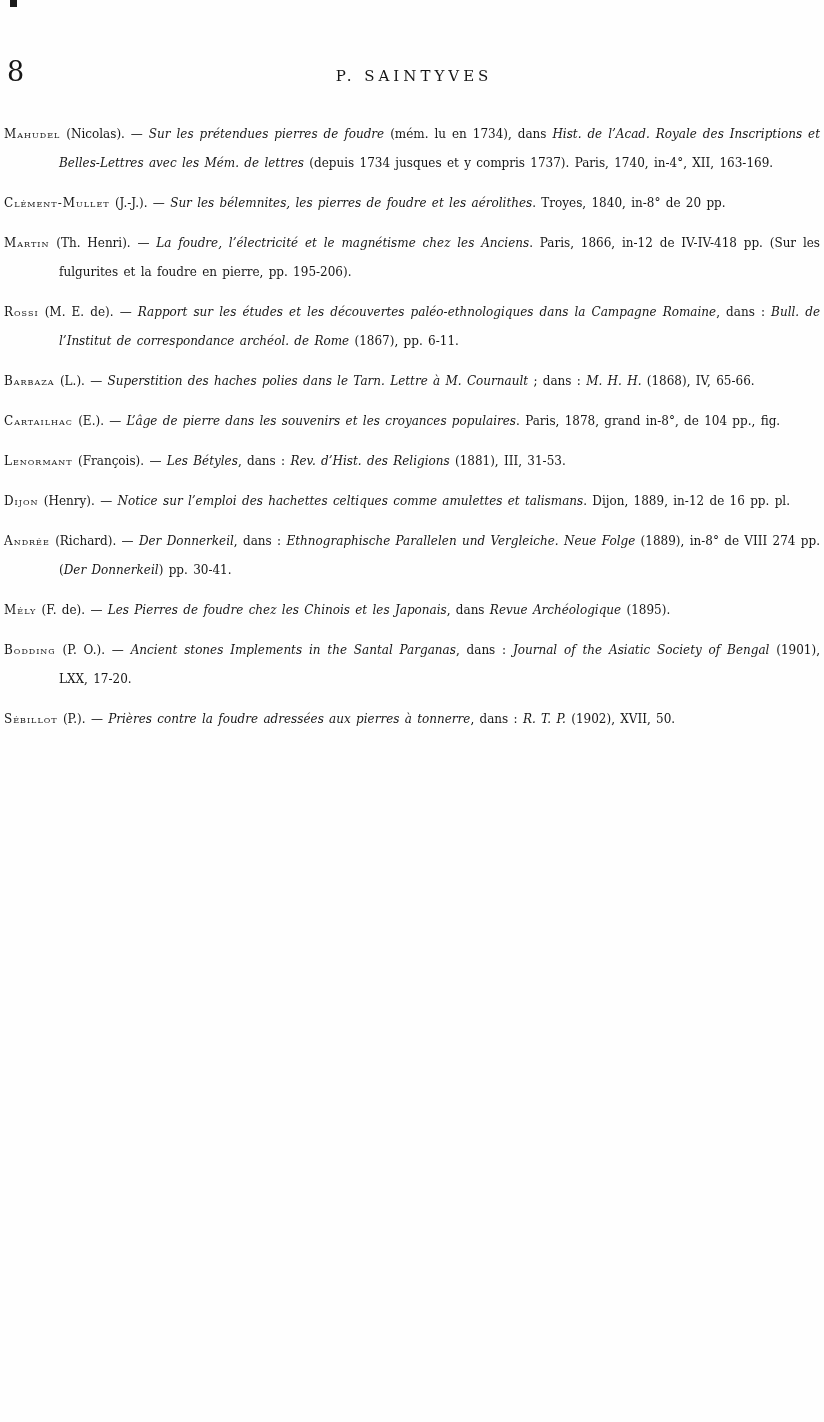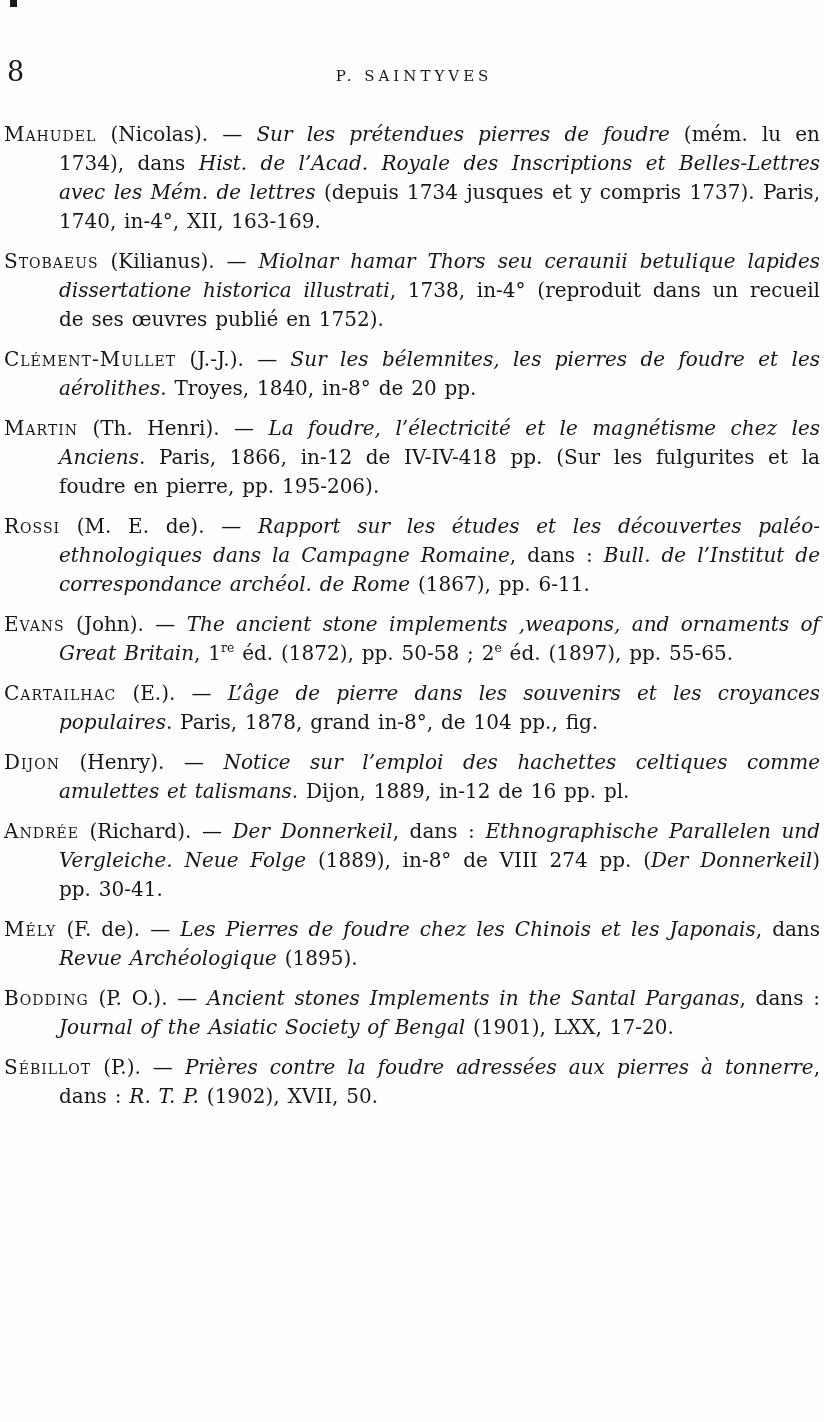--- a/index.html
+++ b/index.html
@@ -39,21 +39,21 @@
     text-align: center;
     font-size: 15px;
     letter-spacing: 4px;
     line-height: 20px;
   }
   .bibliography {
     padding: 8px 4px 0 4px;
   }
   .entry {
     margin: 0 0 11px 0;
-    font-size: 20px;
+    font-size: 12px;
     line-height: 29px;
     text-align: justify;
     padding-left: 55px;
     text-indent: -55px;
     word-spacing: 1.5px;
   }
   .seg-sc {
     font-variant: small-caps;
     letter-spacing: 1px;
   }
@@ -70,24 +70,24 @@
 
 <div class="ink-speck"></div>
 
 <header class="page-header">
   <div class="page-number">8</div>
   <div class="running-title">P. SAINTYVES</div>
 </header>
 
 <main class="bibliography">
     <p class="entry"><span class="seg-sc">Mahudel</span><span class="seg-r"> (Nicolas). — </span><span class="seg-i">Sur les prétendues pierres de foudre</span><span class="seg-r"> (mém. lu en 1734), dans </span><span class="seg-i">Hist. de l’Acad. Royale des Inscriptions et Belles-Lettres avec les Mém. de lettres</span><span class="seg-r"> (depuis 1734 jusques et y compris 1737). Paris, 1740, in-4°, XII, 163-169.</span></p>
-    <p class="entry"><span class="seg-sc">Stobaeus</span><span class="seg-r"> (Kilianus). — </span><span class="seg-i">Miolnar hamar Thors seu ceraunii betulique lapides dissertatione historica illustrati</span><span class="seg-r">, 1738, in-4° (reproduit dans un recueil de ses œuvres publié en 1752).</span></p>
     <p class="entry"><span class="seg-sc">Clément-Mullet</span><span class="seg-r"> (J.-J.). — </span><span class="seg-i">Sur les bélemnites, les pierres de foudre et les aérolithes</span><span class="seg-r">. Troyes, 1840, in-8° de 20 pp.</span></p>
     <p class="entry"><span class="seg-sc">Martin</span><span class="seg-r"> (Th. Henri). — </span><span class="seg-i">La foudre, l’électricité et le magnétisme chez les Anciens</span><span class="seg-r">. Paris, 1866, in-12 de IV-IV-418 pp. (Sur les fulgurites et la foudre en pierre, pp. 195-206).</span></p>
     <p class="entry"><span class="seg-sc">Rossi</span><span class="seg-r"> (M. E. de). — </span><span class="seg-i">Rapport sur les études et les découvertes paléo-ethnologiques dans la Campagne Romaine</span><span class="seg-r">, dans : </span><span class="seg-i">Bull. de l’Institut de correspondance archéol. de Rome</span><span class="seg-r"> (1867), pp. 6-11.</span></p>
-    <p class="entry"><span class="seg-sc">Evans</span><span class="seg-r"> (John). — </span><span class="seg-i">The ancient stone implements ,weapons, and ornaments of Great Britain</span><span class="seg-r">, 1</span><sup class="seg-sup">re</sup><span class="seg-r"> éd. (1872), pp. 50-58 ; 2</span><sup class="seg-sup">e</sup><span class="seg-r"> éd. (1897), pp. 55-65.</span></p>
+    <p class="entry"><span class="seg-sc">Barbaza</span><span class="seg-r"> (L.). — </span><span class="seg-i">Superstition des haches polies dans le Tarn. Lettre à M. Cournault</span><span class="seg-r"> ; dans : </span><span class="seg-i">M. H. H.</span><span class="seg-r"> (1868), IV, 65-66.</span></p>
     <p class="entry"><span class="seg-sc">Cartailhac</span><span class="seg-r"> (E.). — </span><span class="seg-i">L’âge de pierre dans les souvenirs et les croyances populaires</span><span class="seg-r">. Paris, 1878, grand in-8°, de 104 pp., fig.</span></p>
+    <p class="entry"><span class="seg-sc">Lenormant</span><span class="seg-r"> (François). — </span><span class="seg-i">Les Bétyles</span><span class="seg-r">, dans : </span><span class="seg-i">Rev. d’Hist. des Religions</span><span class="seg-r"> (1881), III, 31-53.</span></p>
     <p class="entry"><span class="seg-sc">Dijon</span><span class="seg-r"> (Henry). — </span><span class="seg-i">Notice sur l’emploi des hachettes celtiques comme amulettes et talismans</span><span class="seg-r">. Dijon, 1889, in-12 de 16 pp. pl.</span></p>
     <p class="entry"><span class="seg-sc">Andrée</span><span class="seg-r"> (Richard). — </span><span class="seg-i">Der Donnerkeil</span><span class="seg-r">, dans : </span><span class="seg-i">Ethnographische Parallelen und Vergleiche. Neue Folge</span><span class="seg-r"> (1889), in-8° de VIII 274 pp. (</span><span class="seg-i">Der Donnerkeil</span><span class="seg-r">) pp. 30-41.</span></p>
     <p class="entry"><span class="seg-sc">Mély</span><span class="seg-r"> (F. de). — </span><span class="seg-i">Les Pierres de foudre chez les Chinois et les Japonais</span><span class="seg-r">, dans </span><span class="seg-i">Revue Archéologique</span><span class="seg-r"> (1895).</span></p>
     <p class="entry"><span class="seg-sc">Bodding</span><span class="seg-r"> (P. O.). — </span><span class="seg-i">Ancient stones Implements in the Santal Parganas</span><span class="seg-r">, dans : </span><span class="seg-i">Journal of the Asiatic Society of Bengal</span><span class="seg-r"> (1901), LXX, 17-20.</span></p>
     <p class="entry"><span class="seg-sc">Sébillot</span><span class="seg-r"> (P.). — </span><span class="seg-i">Prières contre la foudre adressées aux pierres à tonnerre</span><span class="seg-r">, dans : </span><span class="seg-i">R. T. P.</span><span class="seg-r"> (1902), XVII, 50.</span></p>
   </main>
 
 </body></html>

